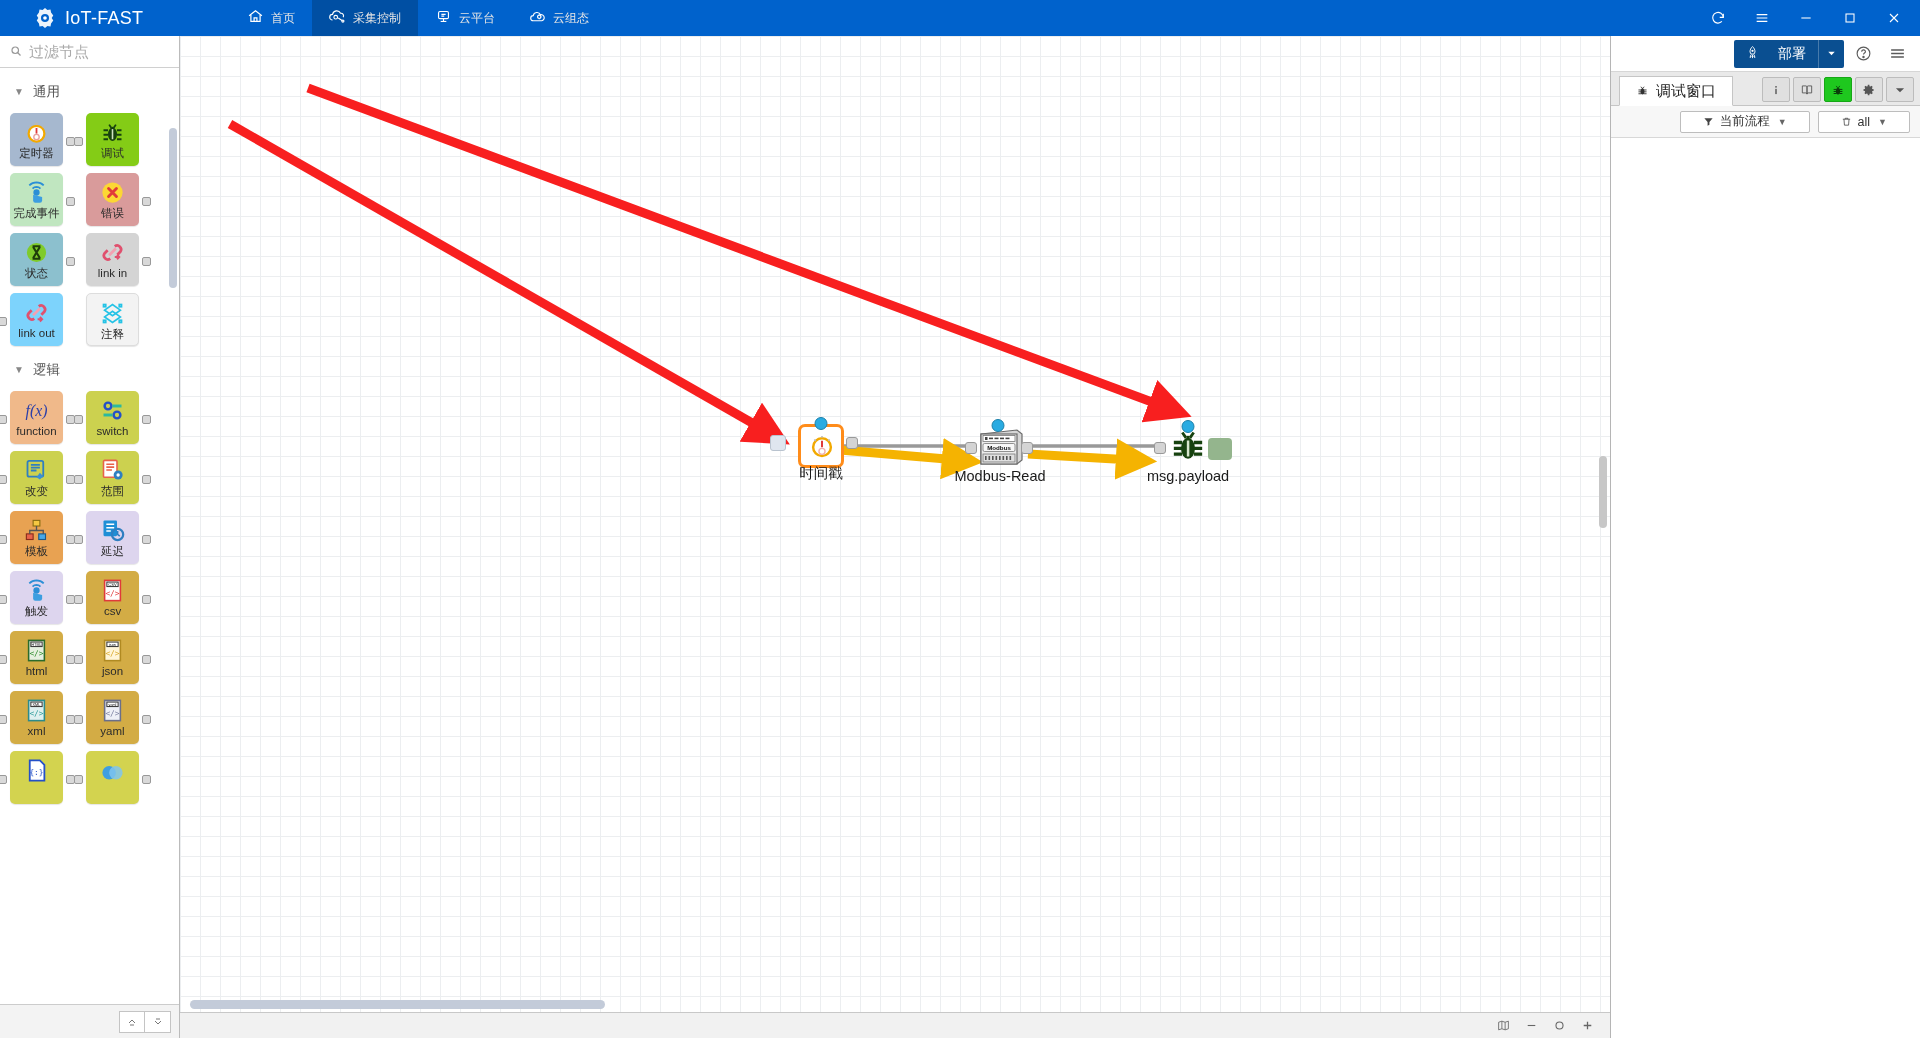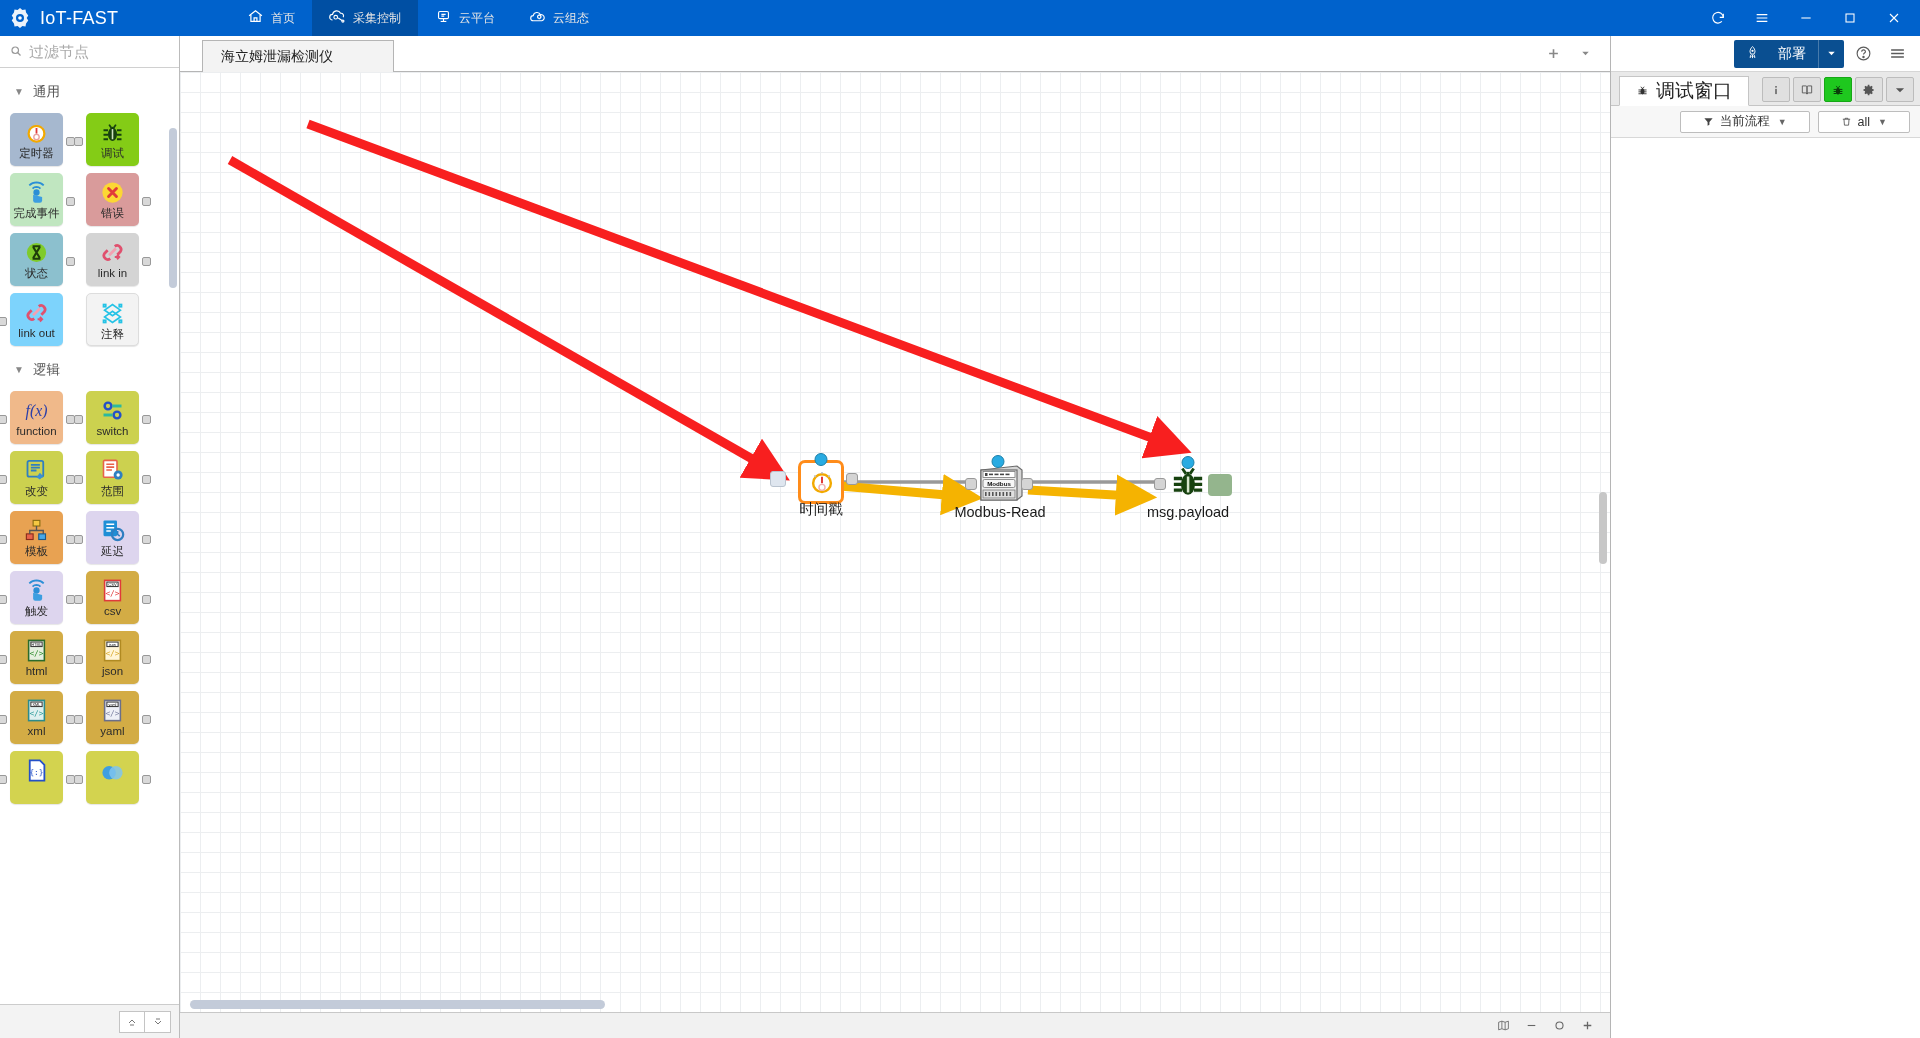--- a/index.html
+++ b/index.html
@@ -8,21 +8,21 @@
     font-family: "Liberation Sans", "DejaVu Sans", sans-serif;
     overflow: hidden; background: #fff;
     -webkit-font-smoothing: antialiased;
   }
 
   
   #appbar {
     height: 36px; background: #0062cc; display: flex; align-items: center;
     color: #fff; position: relative; user-select: none;
   }
-  #brand { display: flex; align-items: center; gap: 9px; padding-left: 9px; width: 230px; }
+  #brand { display: flex; align-items: center; gap: 9px; padding-left: 34px; width: 230px; }
   #brand .logo { width: 22px; height: 22px; flex: 0 0 22px; }
   #brand .name { font-size: 18px; letter-spacing: .3px; }
 
   #mainnav { display: flex; align-items: center; height: 36px; }
   .navitem {
     display: flex; align-items: center; gap: 7px; height: 36px;
     padding: 0 17px; font-size: 12px; color: #e5e5e5; cursor: pointer;
   }
   .navitem svg { width: 17px; height: 17px; flex: 0 0 17px; }
   .navitem.active { background: #004fa3; }
@@ -181,21 +181,21 @@
   }
   .rb-icon-btn { width: 30px; height: 30px; display: flex; align-items: center; justify-content: center; cursor: pointer; color: #5b5b5b; margin-left: 4px; }
   .rb-icon-btn svg { width: 17px; height: 17px; }
 
   #rb-tabs {
     height: 34px; background: #e9e9e9; border-bottom: 1px solid #c5c5c5;
     display: flex; align-items: flex-end; padding-right: 6px;
   }
   #rb-tab-debug {
     height: 30px; background: #fff; border: 1px solid #c5c5c5; border-bottom-color: #fff;
-    display: flex; align-items: center; gap: 7px; padding: 8px 16px; font-size: 19px;
+    display: flex; align-items: center; gap: 7px; padding: 8px 16px; font-size: 15px;
     color: #222; margin-left: 8px; cursor: pointer; position: relative; top: 1px;
   }
   #rb-tab-debug svg { width: 13px; height: 13px; }
   #rb-tabtools { margin-left: auto; display: flex; align-items: flex-end; gap: 3px; padding-bottom: 3px; }
   .rbt {
     width: 28px; height: 25px; background: #e0e0e0; border: 1px solid #bcbcbc;
     display: flex; align-items: center; justify-content: center; cursor: pointer; color: #555;
     border-radius: 2px;
   }
   .rbt svg { width: 14px; height: 14px; }
@@ -639,37 +639,20 @@
         <svg viewBox="0 0 24 24" fill="none" stroke="currentColor" stroke-width="2">
             <path d="M6 10l6 6 6-6"></path>
             <path d="M8 6h8"></path>
           </svg>
       </div>
     </div>
   </aside>
 
   <section id="editor">
 
-    <div id="tabbar">
-      <div class="ftab">
-        <span>海立姆泄漏检测仪</span>
-      </div>
-      <div id="tabbar-actions">
-        <div class="tb-btn">
-          <svg viewBox="0 0 24 24" stroke="currentColor" stroke-width="2.6">
-              <path d="M12 5v14M5 12h14"></path>
-            </svg>
-        </div>
-        <div class="tb-btn small">
-          <svg viewBox="0 0 24 24" fill="currentColor">
-              <path d="M5 8l7 8 7-8z"></path>
-            </svg>
-        </div>
-      </div>
-    </div>
 
     <div id="canvas-wrap">
       <div id="canvas">
 
         <svg id="canvas-svg">
           <defs>
             <marker id="redhead" markerWidth="5" markerHeight="5" refX="2.2" refY="2.5" orient="auto">
               <path d="M0,0 L5,2.5 L0,5 z" fill="#f81f1f"></path>
             </marker>
             <marker id="goldhead" markerWidth="4.6" markerHeight="4.6" refX="1.8" refY="2.3" orient="auto">

